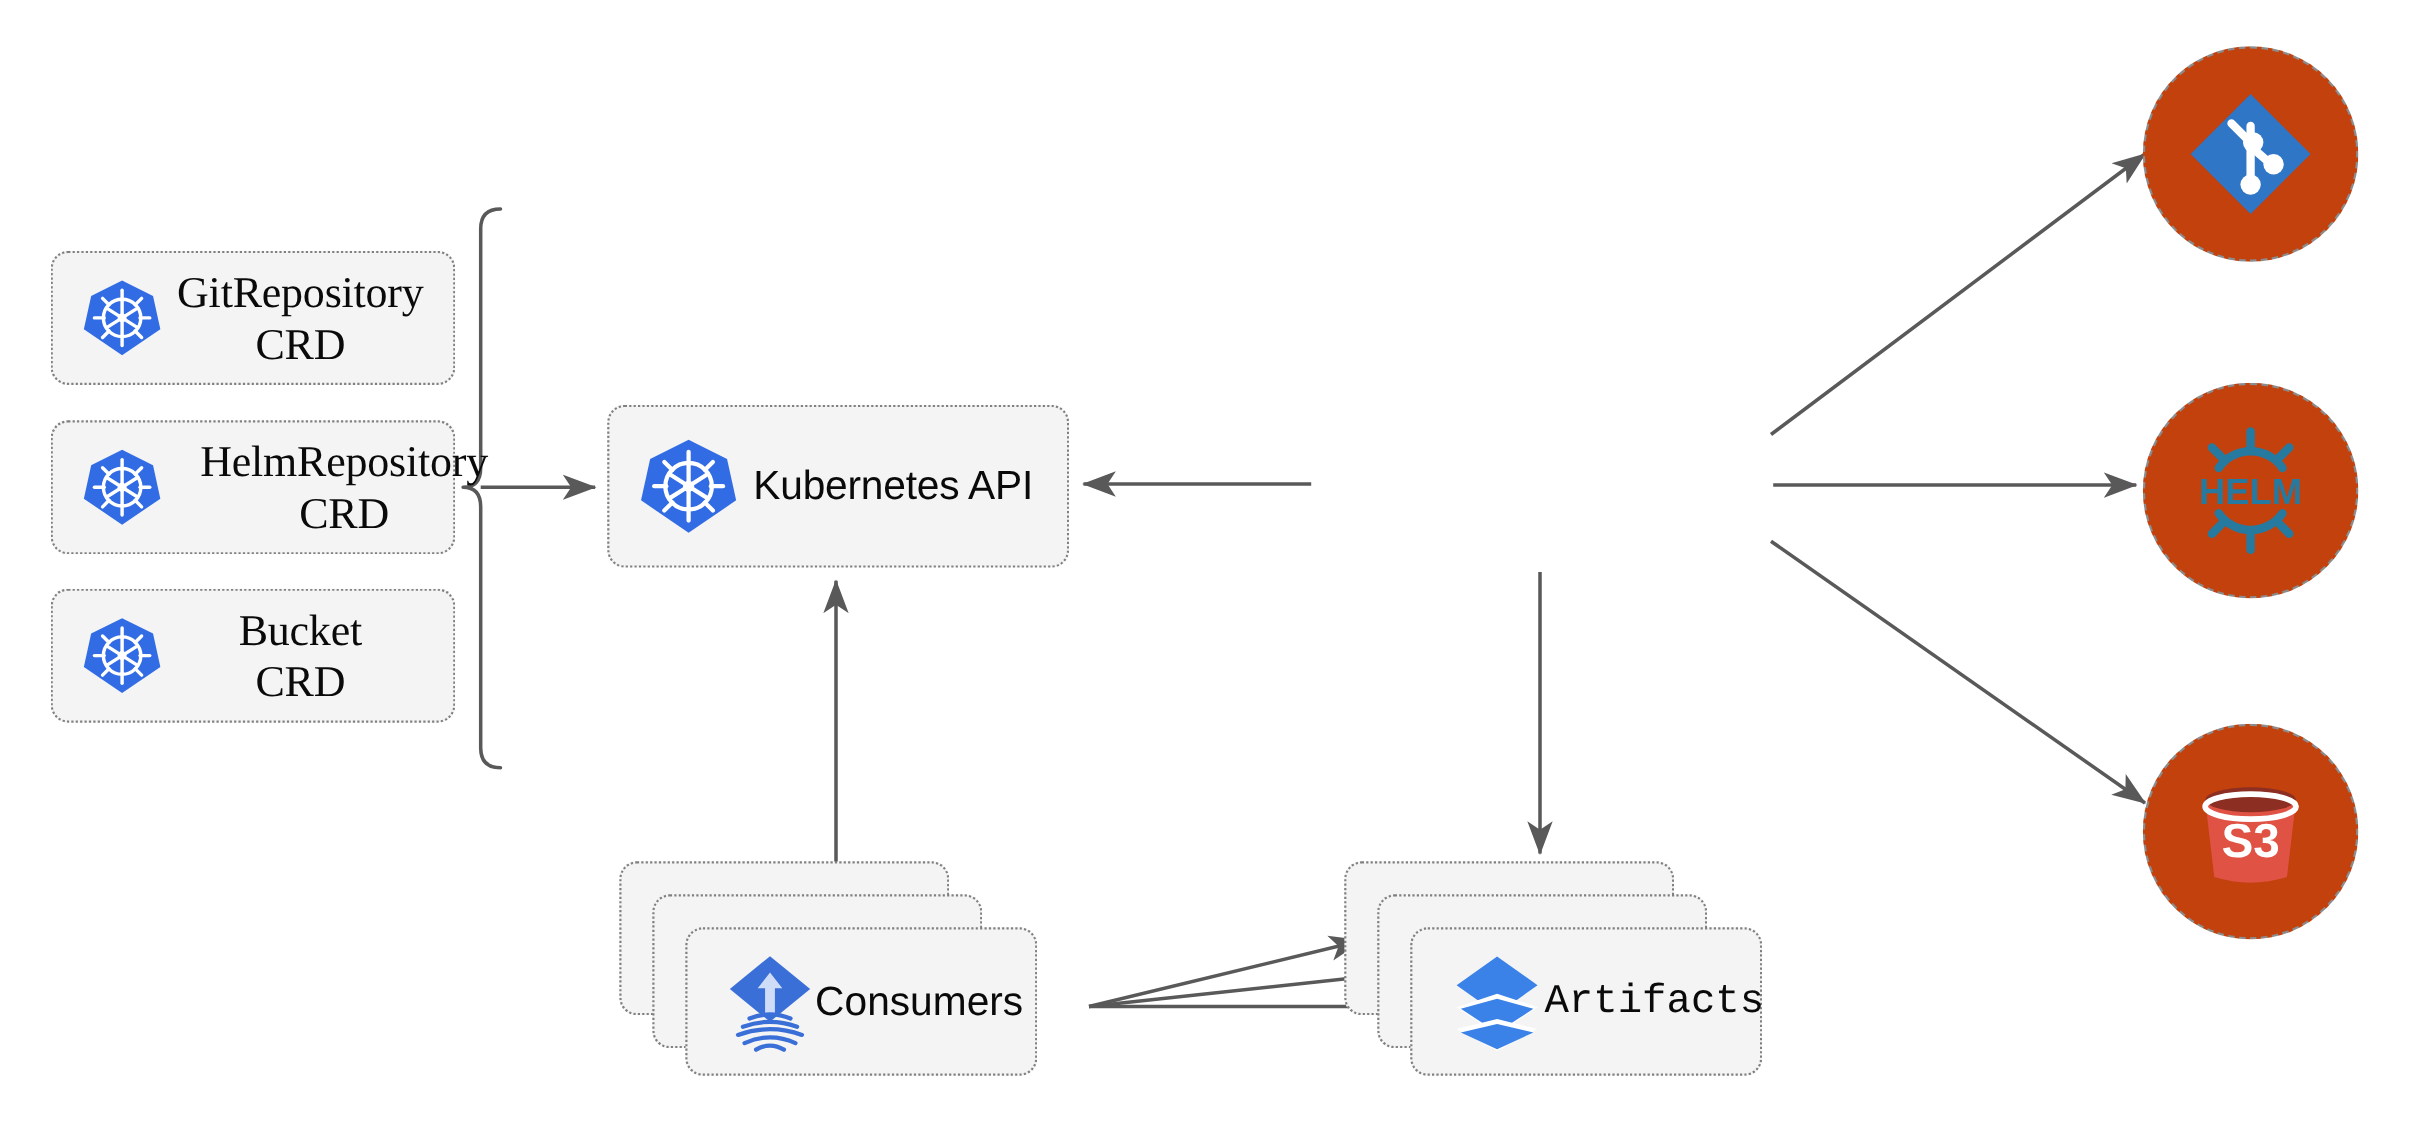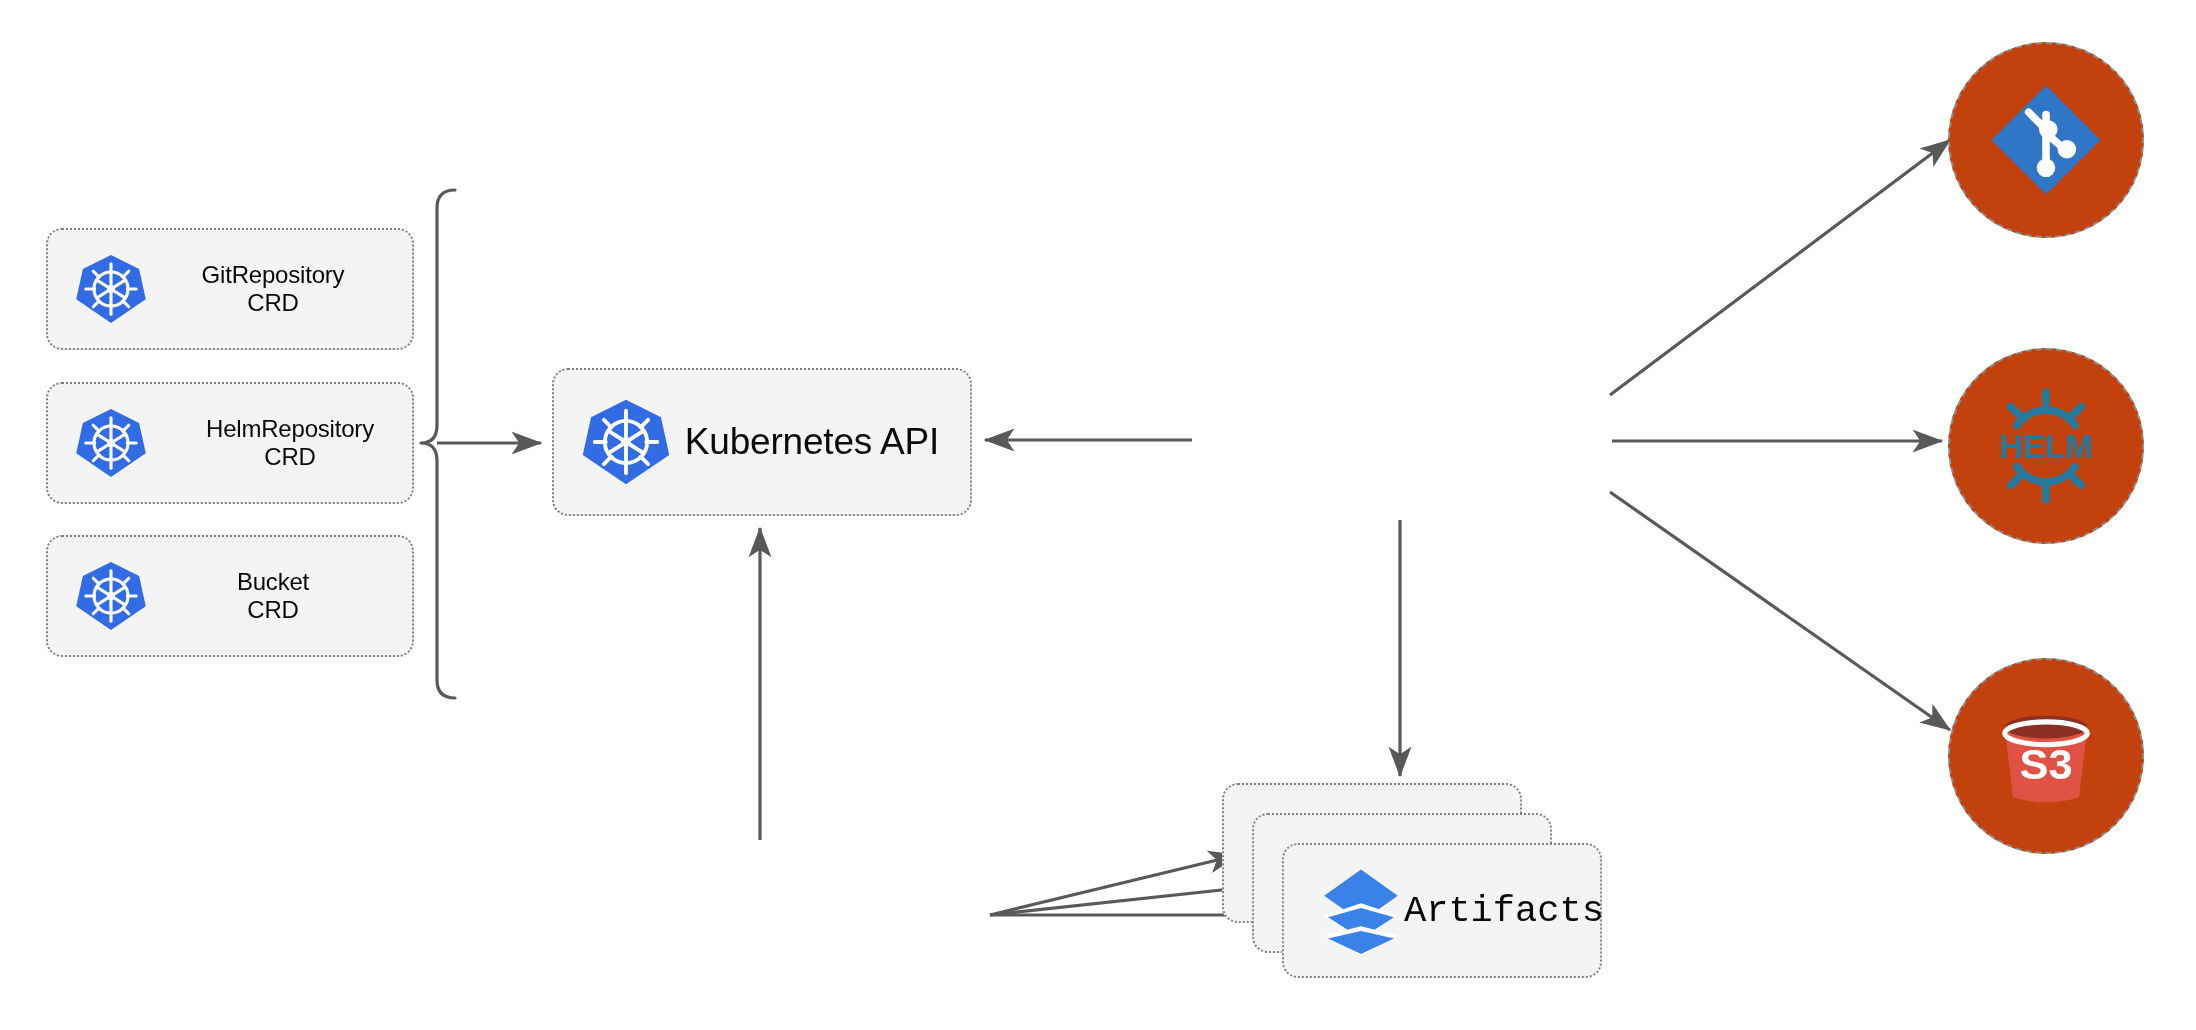--- a/index.html
+++ b/index.html
@@ -57,21 +57,21 @@
 
   
   .crd {
     left: 46px;
     width: 368px;
     height: 122px;
     padding-left: 26px;
     padding-right: 14px;
   }
   .crd .ico { width: 74px; height: 74px; }
-  .crd .label { font-size: 24px; }
+  .crd .label { font-size: 40px; font-family: Liberation Serif, serif; }
 
   #crd-git   { top: 228px; }
   #crd-helm  { top: 382px; gap: 34px; }
   #crd-bucket{ top: 535px; }
 
   
   #k8s-api {
     left: 552px;
     top: 368px;
     width: 420px;
@@ -306,20 +306,40 @@
           <line x1="50" y1="50" x2="31" y2="62"></line>
           <line x1="50" y1="50" x2="31" y2="38"></line>
         </g>
         <circle cx="50" cy="50" r="5.5" fill="#ffffff"></circle>
       </svg>
     </span>
     <span class="label">Kubernetes API</span>
   </div>
 
 
+  <div class="stack" id="consumers-stack">
+    <div class="sheet s1"></div>
+    <div class="sheet s2"></div>
+    <div class="front">
+      <span class="ico">
+        <svg viewBox="0 0 110 120" width="100%" height="100%">
+          <polygon points="55,4 104,44 55,84 6,44" fill="#3a6fd8"></polygon>
+          <path d="M55,24 L70,43 L61,43 L61,74 L49,74 L49,43 L40,43 Z" fill="#cfdcf7"></path>
+          <g fill="none" stroke="#3a6fd8" stroke-width="5.2" stroke-linecap="round">
+            <path d="M30,80 Q55,70 80,80"></path>
+            <path d="M22,90 Q55,78 88,90"></path>
+            <path d="M16,100 Q55,86 94,100"></path>
+            <path d="M24,110 Q55,96 86,110"></path>
+            <path d="M38,118 Q55,108 72,118"></path>
+          </g>
+        </svg>
+      </span>
+      <span class="label">Consumers</span>
+    </div>
+  </div>
 
   <div class="stack" id="artifacts-stack">
     <div class="sheet s1"></div>
     <div class="sheet s2"></div>
     <div class="front">
       <span class="ico">
         <svg viewBox="0 0 110 120" width="100%" height="100%">
           <polygon points="55,6 103,40 55,74 7,40" fill="#3b82e8"></polygon>
           <polygon points="55,50 103,66 55,98 7,66" fill="#ffffff"></polygon>
           <polygon points="55,56 98,68 55,96 12,68" fill="#3b82e8"></polygon>

